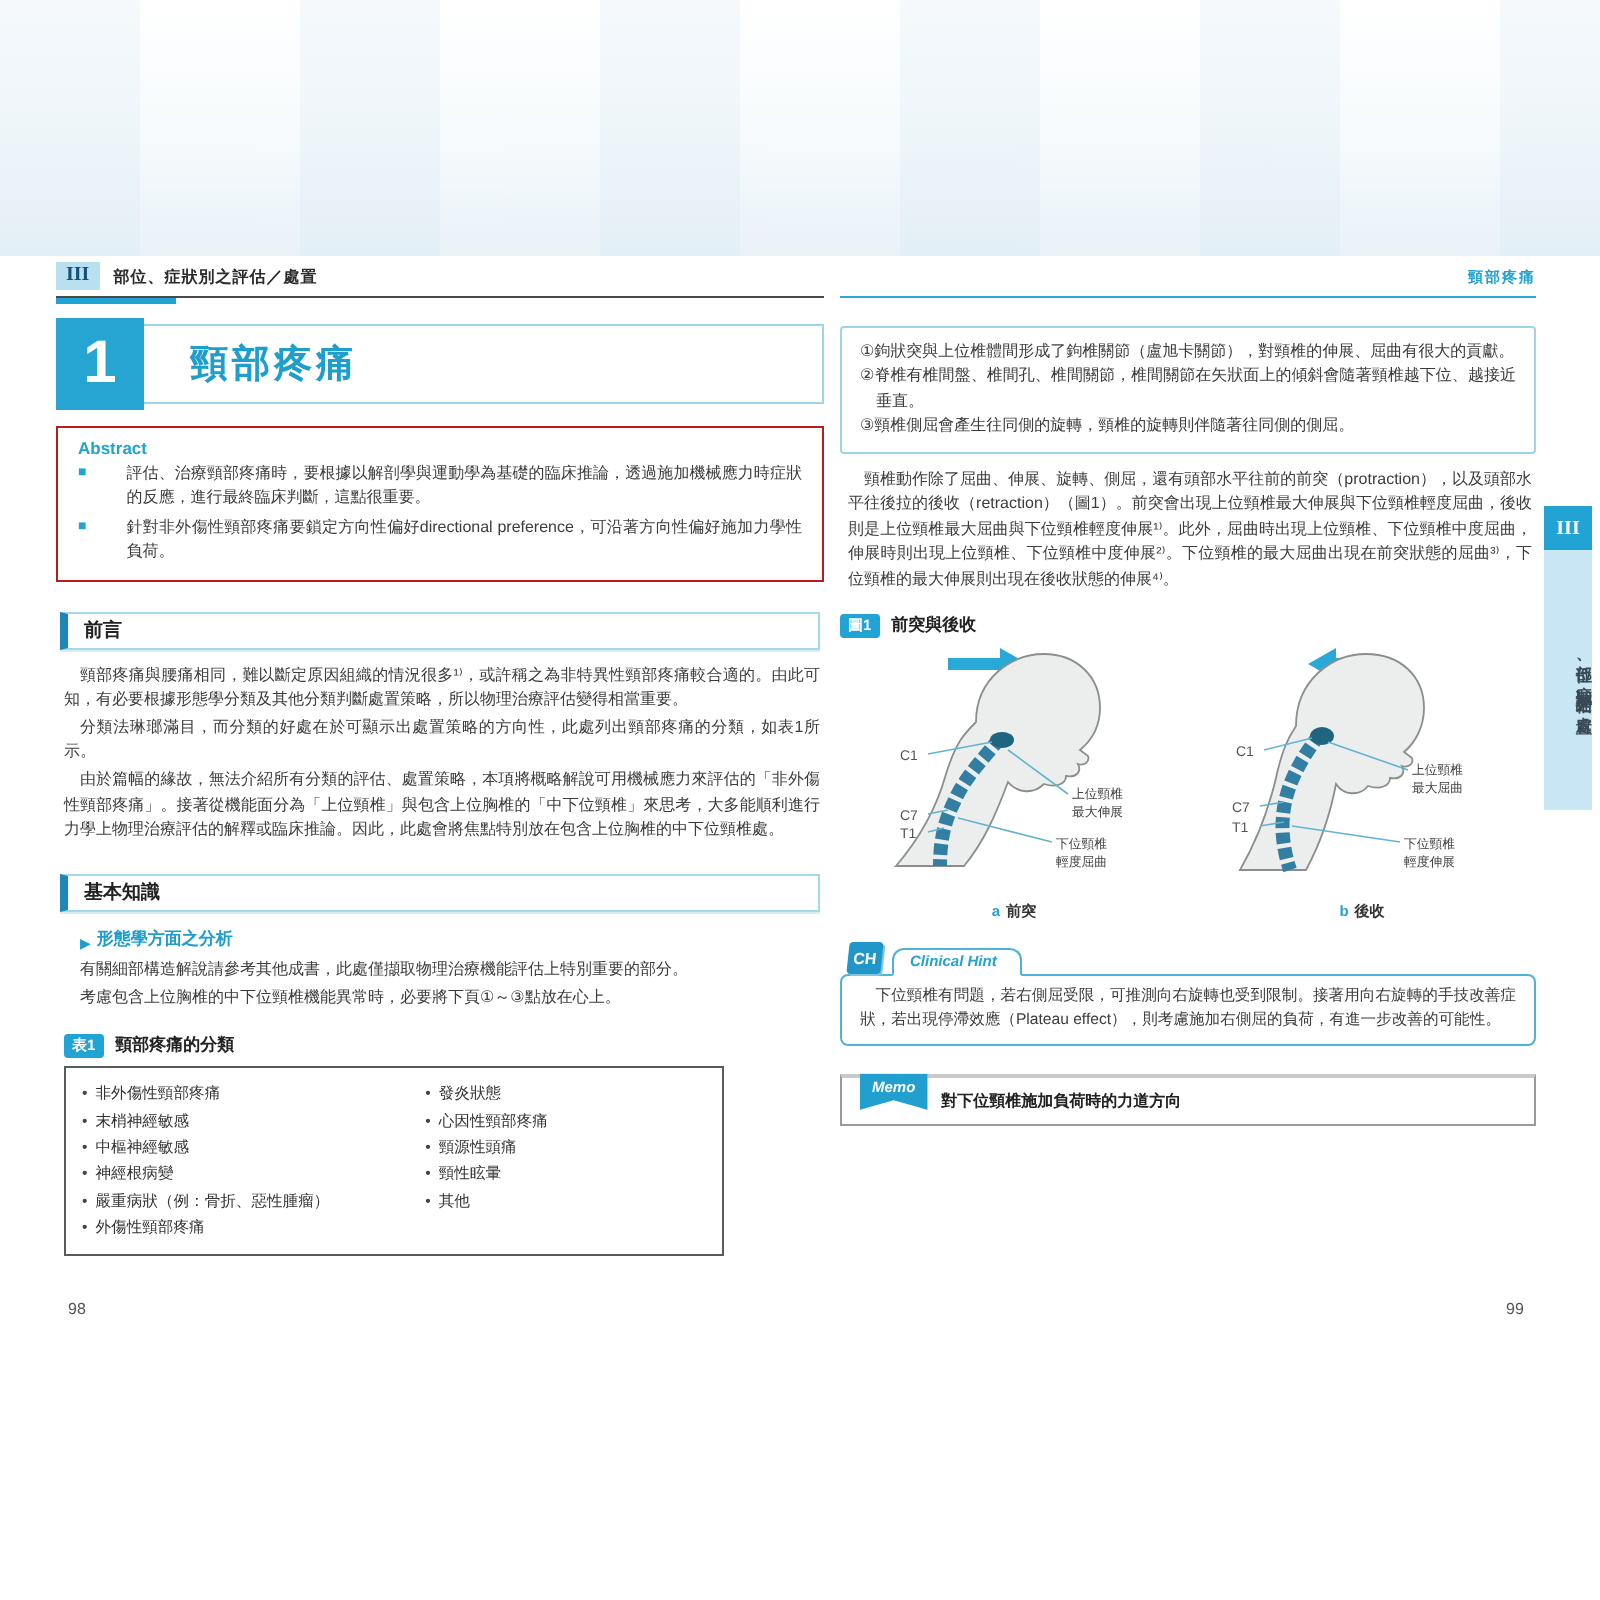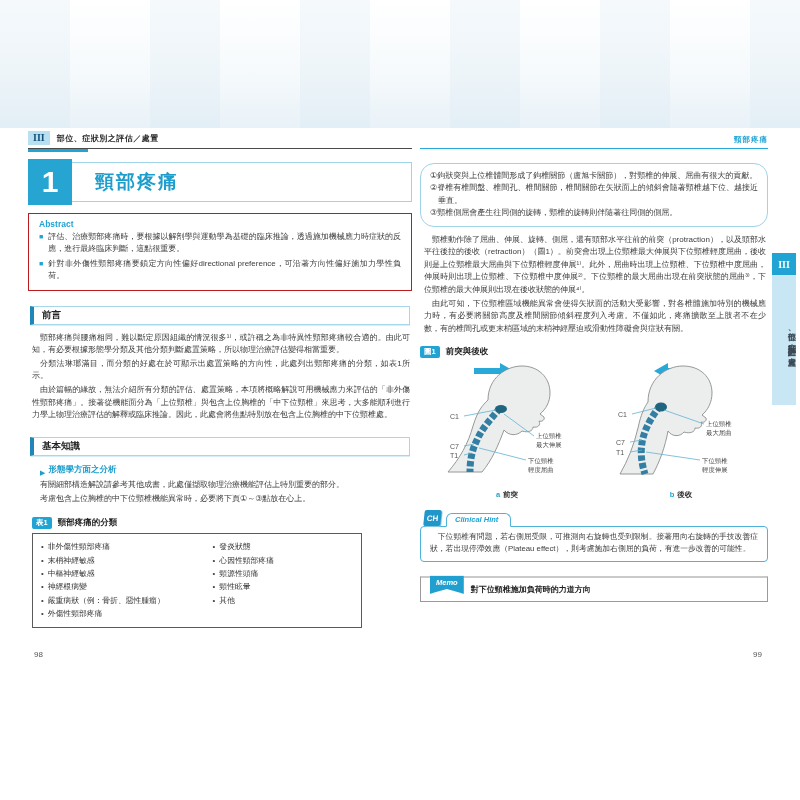--- a/index.html
+++ b/index.html
@@ -19,21 +19,21 @@
   .part-title{font-size:8px;font-weight:bold;color:#2b2b2b;letter-spacing:.5px}
   .accent-bar{width:60px;height:3px;background:#21a3d4;margin-top:0}
 
   .chapter{position:relative;margin-top:7px;height:46px}
   .ch-box{position:absolute;left:0;top:3px;width:384px;height:40px;border:1px solid #9ed3e8;background:#fff;display:flex;align-items:center;padding-left:66px}
   .ch-num{position:absolute;left:0;top:0;width:44px;height:46px;background:#26a5d3;color:#fff;font-weight:bold;font-size:30px;display:flex;align-items:center;justify-content:center;z-index:2}
   .ch-title{color:#1e9ecd;font-weight:bold;font-size:19px;letter-spacing:2px}
 
   .abstract{margin-top:8px;border:1px solid #b91c1c;background:#fff;padding:5px 10px 7px 10px}
   .ab-label{color:#21a3d4;font-weight:bold;font-size:8.5px;margin-bottom:2px}
-  .ab-item{display:flex;gap:5px;font-size:8px;line-height:1.55;text-align:justify;margin-top:2px}
+  .ab-item{display:flex;gap:20px;font-size:8px;line-height:1.55;text-align:justify;margin-top:2px}
   .sq{color:#21a3d4;font-size:7px;line-height:1.7;flex:0 0 auto}
 
   .sec{margin:15px 2px 7px 2px;border:1px solid #a6d7ea;border-left:4px solid #1e87b8;background:#fff;padding:2px 8px;font-weight:bold;font-size:9.5px;color:#222;box-shadow:0 1px 0 #d9edf6}
   .para{font-size:8px;line-height:1.58;text-align:justify;text-indent:1em;color:#3c3c3c;margin:0 2px 1px 4px}
 
   .sub{margin:8px 2px 3px 12px;display:flex;align-items:flex-end;gap:3px;color:#1e9ecd;font-weight:bold;font-size:8.5px}
   .tri{font-size:7px;line-height:1}
 
   .tbl-label{margin:12px 2px 4px 4px;display:flex;align-items:center;gap:6px}
   .badge{background:#21a3d4;color:#fff;font-weight:bold;font-size:7.5px;padding:1px 4px;border-radius:2px}
@@ -45,21 +45,21 @@
   .dot{color:#444}
 
   .pgnum{position:absolute;font-size:8px;color:#555}
   .pgnum.l{left:34px;top:650px}
   .pgnum.r{left:753px;top:650px}
 
   
   .page-right{position:absolute;left:420px;top:128px;width:348px}
   .rp-header{border-bottom:1.5px solid #29a9d8;padding-bottom:2px;text-align:right}
   .rp-header span{color:#21a3d4;font-size:7.5px;font-weight:bold;letter-spacing:1px}
-  .points-box{margin-top:14px;border:1px solid #9ed3e8;border-radius:14px;background:#fff;padding:6px 9px}
+  .points-box{margin-top:14px;border:1px solid #9ed3e8;border-radius:2px;background:#fff;padding:6px 9px}
   .pt{font-size:8px;line-height:1.55;text-align:justify;padding-left:1em;text-indent:-1em;color:#3c3c3c}
   .rp-paras{margin-top:7px}
 
   .fig-label{margin:10px 0 2px 0;display:flex;align-items:flex-end;gap:6px}
   .fig-panels{position:relative;width:348px;height:140px}
   .panel{position:absolute;top:0;width:170px;height:140px}
   .panel.pa{left:2px}.panel.pb{left:176px}
   .panel svg{display:block}
   .cap{position:absolute;bottom:0;width:100%;text-align:center;font-size:7.5px}
   .cap .cl{color:#21a3d4;font-weight:bold;margin-right:3px}
@@ -197,21 +197,20 @@
     </div>
 
     <div class="points-box">
       <div class="pt">①鉤狀突與上位椎體間形成了鉤椎關節（盧旭卡關節），對頸椎的伸展、屈曲有很大的貢獻。</div>
       <div class="pt">②脊椎有椎間盤、椎間孔、椎間關節，椎間關節在矢狀面上的傾斜會隨著頸椎越下位、越接近垂直。</div>
       <div class="pt">③頸椎側屈會產生往同側的旋轉，頸椎的旋轉則伴隨著往同側的側屈。</div>
     </div>
 
     <div class="rp-paras">
       <p class="para">頸椎動作除了屈曲、伸展、旋轉、側屈，還有頭部水平往前的前突（protraction），以及頭部水平往後拉的後收（retraction）（圖1）。前突會出現上位頸椎最大伸展與下位頸椎輕度屈曲，後收則是上位頸椎最大屈曲與下位頸椎輕度伸展¹⁾。此外，屈曲時出現上位頸椎、下位頸椎中度屈曲，伸展時則出現上位頸椎、下位頸椎中度伸展²⁾。下位頸椎的最大屈曲出現在前突狀態的屈曲³⁾，下位頸椎的最大伸展則出現在後收狀態的伸展⁴⁾。</p>
-      <p class="para">由此可知，下位頸椎區域機能異常會使得矢狀面的活動大受影響，對各椎體施加特別的機械應力時，有必要將關節高度及椎間關節傾斜程度列入考慮。不僅如此，疼痛擴散至上肢者不在少數，有的椎間孔或更末梢區域的末梢神經壓迫或滑動性障礙會與症狀有關。</p>
     </div>
 
     <div class="fig-label">
       <span class="badge">圖1</span>
       <span class="tbl-title">前突與後收</span>
     </div>
 
     <div class="fig-panels">
 
       <div class="panel pa">

